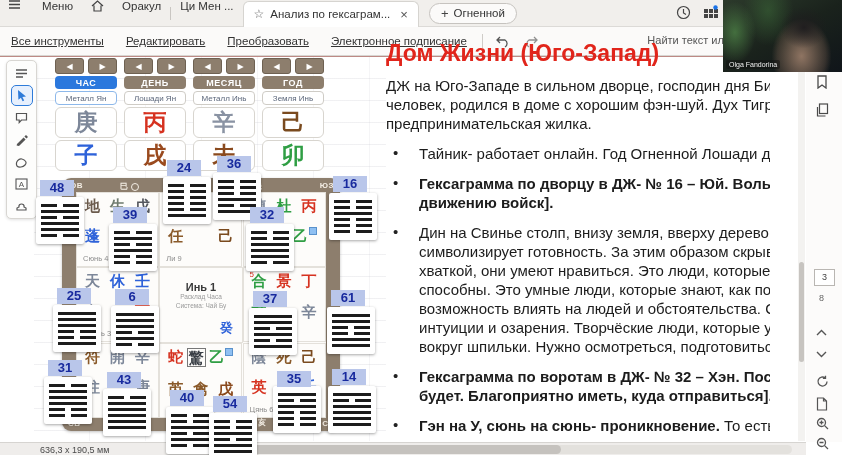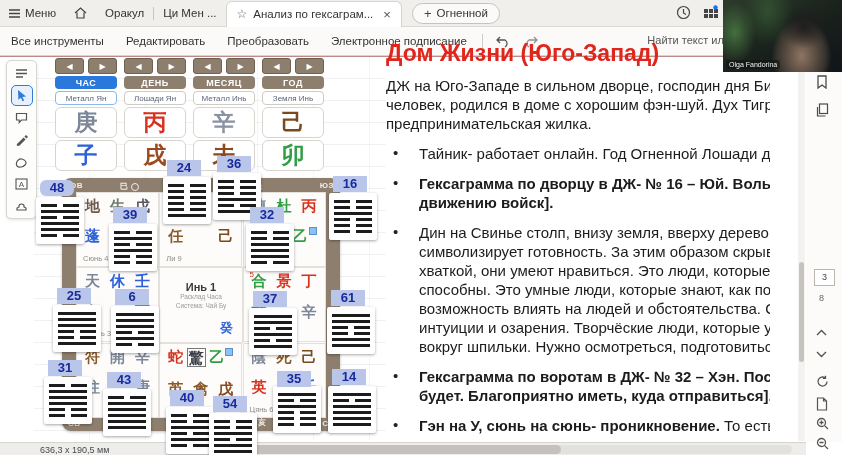--- a/index.html
+++ b/index.html
@@ -1,30 +1,30 @@
 <!DOCTYPE html>
 <html><head>
 <meta charset="utf-8">
 <style>
   html,body{margin:0;padding:0;background:#ddd;}
   .app{position:relative;width:842px;height:455px;background:#fff;overflow:hidden;
        font-family:"Liberation Sans","DejaVu Sans",sans-serif;color:#222;}
   
   .tabbar{position:absolute;left:0;top:0;width:100%;height:26px;background:#f1efec;
           border-bottom:1px solid #dcdad7;display:flex;align-items:center;font-size:11.5px;color:#333;}
-  .tabbar .item{display:flex;align-items:center;gap:5px;padding:0 9px;height:100%;}
+  .tabbar .item{display:flex;gap:22px;padding:0 9px;height:100%;}
   .tab-sep{width:1px;height:13px;background:#c9c6c2;}
   .tab-active{display:flex;align-items:center;gap:6px;background:#fff;border:1px solid #d6d4d0;border-bottom:none;
               border-radius:6px 6px 0 0;height:25px;margin-top:1px;padding:0 10px;}
   .tab-active .close{color:#555;font-size:13px;margin-left:4px;}
   .create-btn{display:flex;align-items:center;gap:5px;border:1px solid #c6c3bf;background:#fbfaf9;
               border-radius:13px;height:19px;padding:0 11px;margin-left:10px;}
   .chrome-icons{position:absolute;right:124px;top:5px;display:flex;gap:12px;align-items:center;}
   .toolbar{position:absolute;left:0;top:27px;width:100%;height:28px;background:#fbfaf9;
-           border-bottom:1px solid #d8d6d2;display:flex;align-items:center;font-size:11.5px;color:#333;}
+           border-bottom:1px solid #d8d6d2;display:flex;align-items:center;font-size:11.5px;color:#333;text-decoration:underline;}
   .toolbar .t-item{padding:0 11px;}
   .tb-sep{width:1px;height:14px;background:#cfccc8;margin:0 4px;}
   .search-txt{position:absolute;right:80px;top:34px;font-size:11px;color:#555;white-space:nowrap;}
   
   .redline{position:absolute;left:0;top:56px;width:798px;height:1px;background:#9a4b44;opacity:.65;}
   .leftbg{position:absolute;left:34px;top:57px;width:352px;height:384px;
     background:
       repeating-linear-gradient(to bottom,transparent 0 21px,rgba(110,110,135,.10) 21px 22px),
       repeating-linear-gradient(to right,transparent 0 55px,rgba(110,110,135,.07) 55px 56px);}
   
@@ -366,21 +366,21 @@
           </div>
           <div class="q-row" style="margin-top: 13px;">
             <span style="color: rgb(214, 50, 32);">英</span>
             <span style="color: rgb(46, 98, 217);">壬</span>
           </div>
           <div class="q-label">Цянь 6</div>
         </div>
       </div>
   </div>
   <div id="hexes">
-      <div class="hx-label" style="left: 40px; top: 180px; border-radius: 6px;">48</div>
+      <div class="hx-label" style="left: 40px; top: 180px;">48</div>
       <div class="hx-card" style="left: 36px; top: 197px;">
         <div class="hx-line">
           <span class="b half"></span>
           <span class="b half"></span>
         </div>
         <div class="hx-line">
           <span class="b full"></span>
         </div>
         <div class="hx-line">
           <span class="b half"></span>

